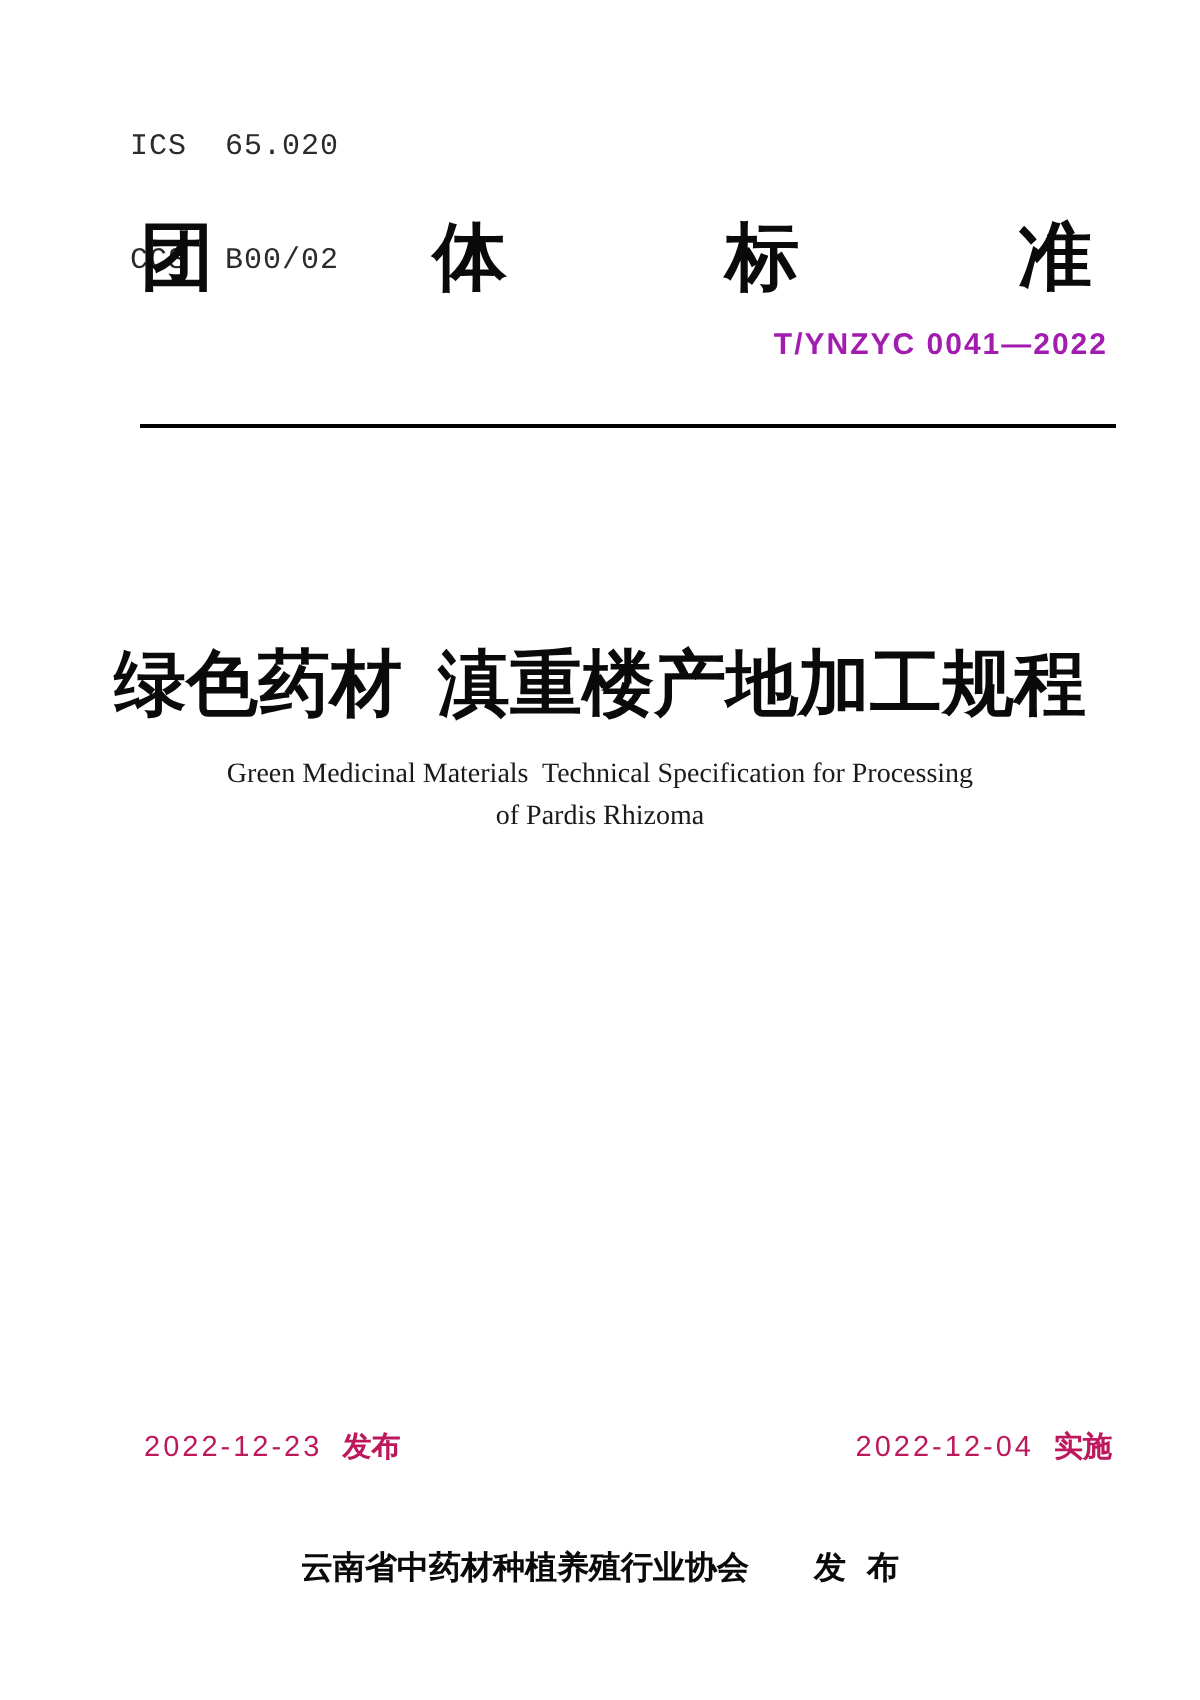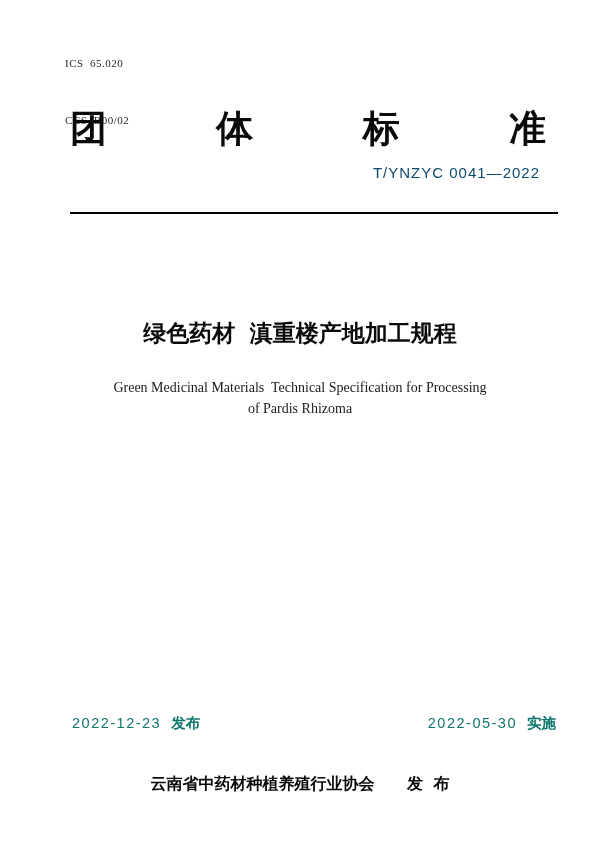--- a/index.html
+++ b/index.html
@@ -12,65 +12,65 @@
     width: 600px;
     height: 850px;
     background: #ffffff;
     overflow: hidden;
     font-family: "Liberation Sans", sans-serif;
     color: #111111;
   }
   .ics-block {
     position: absolute;
     left: 65px;
-    top: 16px;
-    font-family: Liberation Serif, serif;
-    font-size: 11px;
+    top: 26px;
+    font-family: Liberation Mono, monospace;
+    font-size: 15px;
     line-height: 19px;
     letter-spacing: 0.5px;
     color: #2b2b2b;
     white-space: pre;
   }
   .doc-type {
     position: absolute;
     left: 70px;
     top: 108px;
     width: 476px;
     display: flex;
     justify-content: space-between;
     font-size: 37px;
     font-weight: bold;
     line-height: 42px;
     color: #0a0a0a;
   }
   .std-number {
     position: absolute;
-    right: 60px;
+    right: 46px;
     top: 164px;
     font-size: 15px;
     letter-spacing: 1px;
-    font-weight: 400;
-    color: #0c4a6e;
+    font-weight: 700;
+    color: #a21caf;
   }
   .header-rule {
     position: absolute;
     left: 70px;
     top: 212px;
     width: 488px;
     height: 2px;
     background: #000000;
   }
   .cn-title {
     position: absolute;
     left: 0;
     top: 318px;
     width: 100%;
     margin: 0;
     text-align: center;
-    font-size: 23px;
+    font-size: 36px;
     font-weight: bold;
     word-spacing: 8px;
     color: #0a0a0a;
   }
   .en-title {
     position: absolute;
     left: 0;
     top: 377px;
     width: 100%;
     text-align: center;
@@ -81,21 +81,21 @@
     color: #1a1a1a;
   }
   .dates-row {
     position: absolute;
     left: 72px;
     top: 714px;
     width: 484px;
     display: flex;
     justify-content: space-between;
     font-size: 14.5px;
-    color: #0f766e;
+    color: #be185d;
   }
   .dates-row .date-num {
     letter-spacing: 1.5px;
   }
   .dates-row .date-label {
     font-weight: bold;
     margin-left: 6px;
   }
   .publisher-row {
     position: absolute;
@@ -137,21 +137,21 @@
 
   <div class="en-title">Green Medicinal Materials  Technical Specification for Processing
 of Pardis Rhizoma</div>
 
   <div class="dates-row">
     <div>
       <span class="date-num">2022-12-23</span>
       <span class="date-label">发布</span>
     </div>
     <div>
-      <span class="date-num">2022-05-30</span>
+      <span class="date-num">2022-12-04</span>
       <span class="date-label">实施</span>
     </div>
   </div>
 
   <div class="publisher-row">
     <span>云南省中药材种植养殖行业协会</span>
     <span class="publish-action">发 布</span>
   </div>
 
 </div>

